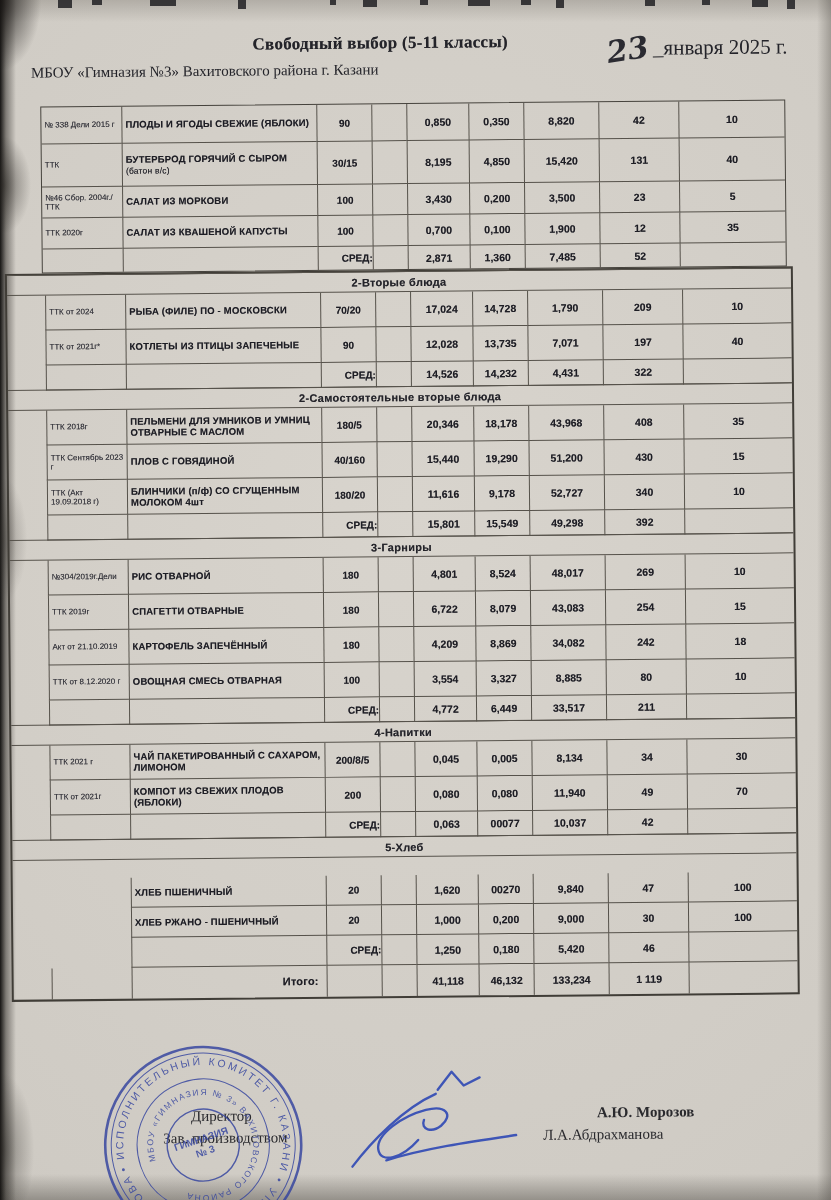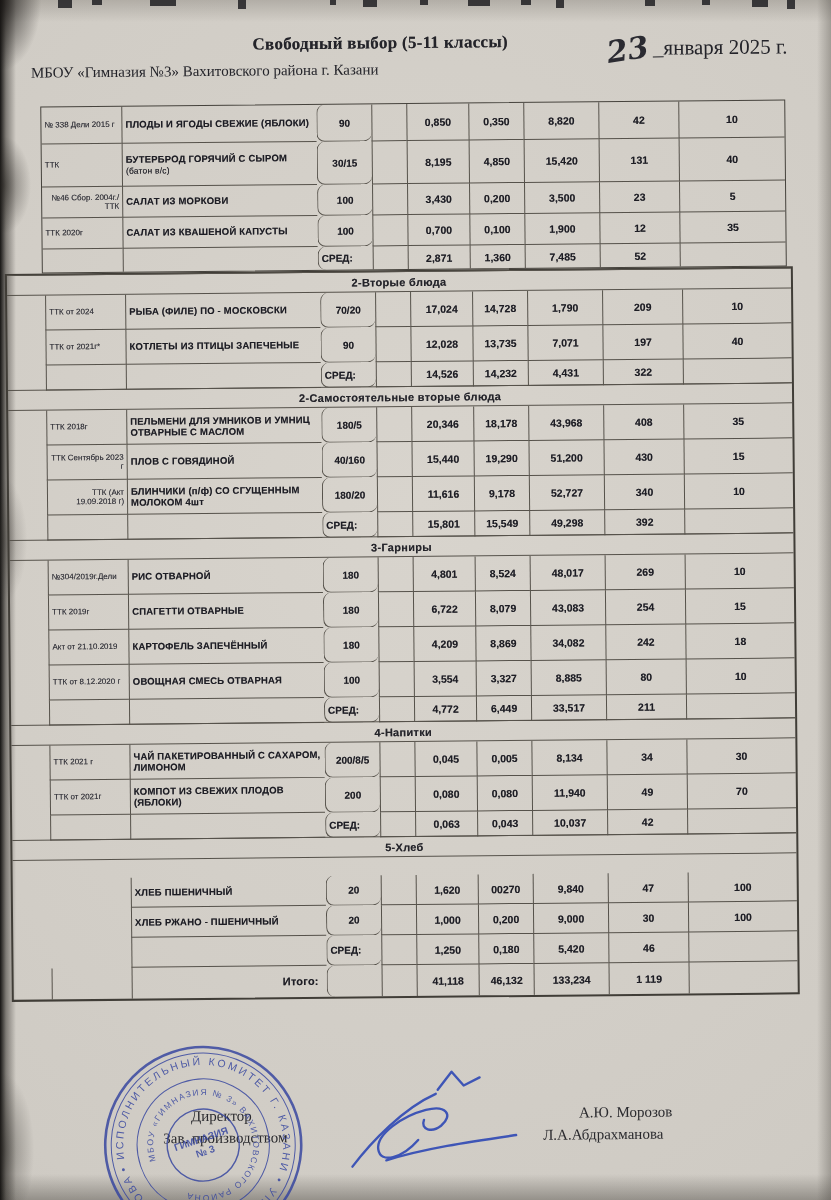--- a/index.html
+++ b/index.html
@@ -51,35 +51,35 @@
   .trow.gr{min-height:30px;}
 
   .cell{border-left:1px solid var(--line);border-bottom:1px solid var(--line);
     display:flex;align-items:center;justify-content:center;
     padding:2px 3px;font-size:10.5px;font-weight:700;color:#1d1d24;
     text-shadow:0 0 .5px rgba(30,30,40,.55);}
   .trow > .cell:first-child{border-left:none;}
   .cell.ghost{border-left:none;border-bottom:none;}
   .table .trow:last-child .cell{border-bottom:none;}
 
-  .c-ref{justify-content:flex-start;font-size:8px;font-weight:400;line-height:1.15;color:#33333a;text-align:right;}
+  .c-ref{justify-content:flex-start;font-size:8px;font-weight:400;line-height:1.15;color:#33333a;}
   .c-name{justify-content:flex-start;text-align:left;font-size:9.5px;line-height:1.2;letter-spacing:.2px;}
   .c-name .subname{font-weight:400;font-size:8.5px;}
-  .c-portion{font-size:10px;border-radius:8px;}
-  .trow.avg .c-portion{justify-content:flex-end;padding-right:20px;font-size:10px;}
+  .c-portion{font-size:10px;}
+  .trow.avg .c-portion{justify-content:flex-end;padding-right:0;font-size:10px;}
   .trow.total .c-name{justify-content:flex-end;padding-right:8px;font-size:11px;}
   .shead{border-top:1px solid var(--line);border-bottom:1px solid var(--line);margin-top:-1px;
     min-height:21px;display:flex;align-items:center;justify-content:center;
     font-size:11px;font-weight:700;letter-spacing:.3px;text-shadow:0 0 .5px rgba(30,30,40,.55);}
   .rowgap{height:18px;}
 
   .f-label,.f-name{position:absolute;font-family:"Liberation Serif",serif;font-size:15px;color:#2a2a2e;}
   .f1{left:186px;top:1106px;}
   .f2{left:158px;top:1128px;}
-  .f3{left:574px;top:1106px;}
+  .f3{left:592px;top:1106px;font-weight:bold;}
   .f4{left:538px;top:1128px;}
 
   .stamp{position:absolute;left:38px;top:1028px;opacity:.82;}
   .sig{position:absolute;left:315px;top:1048px;opacity:.9;}
 </style>
 </head>
 <body>
 
 <div class="photo">
 
@@ -344,21 +344,21 @@
           <div class="cell c-cal">49</div>
           <div class="cell c-last">70</div>
         </div>
         <div class="trow avg">
           <div class="cell c-spacer ghost"></div>
           <div class="cell c-ref"></div>
           <div class="cell c-name"></div>
           <div class="cell c-portion">СРЕД:</div>
           <div class="cell c-blank"></div>
           <div class="cell c-v1">0,063</div>
-          <div class="cell c-v2">0,043</div>
+          <div class="cell c-v2">00077</div>
           <div class="cell c-v3">10,037</div>
           <div class="cell c-cal">42</div>
           <div class="cell c-last"></div>
         </div>
         <div class="shead">5-Хлеб</div>
         <div class="rowgap"></div>
         <div class="trow item gr">
           <div class="cell c-spacer ghost"></div>
           <div class="cell c-ref ghost"></div>
           <div class="cell c-name">ХЛЕБ ПШЕНИЧНЫЙ</div>

